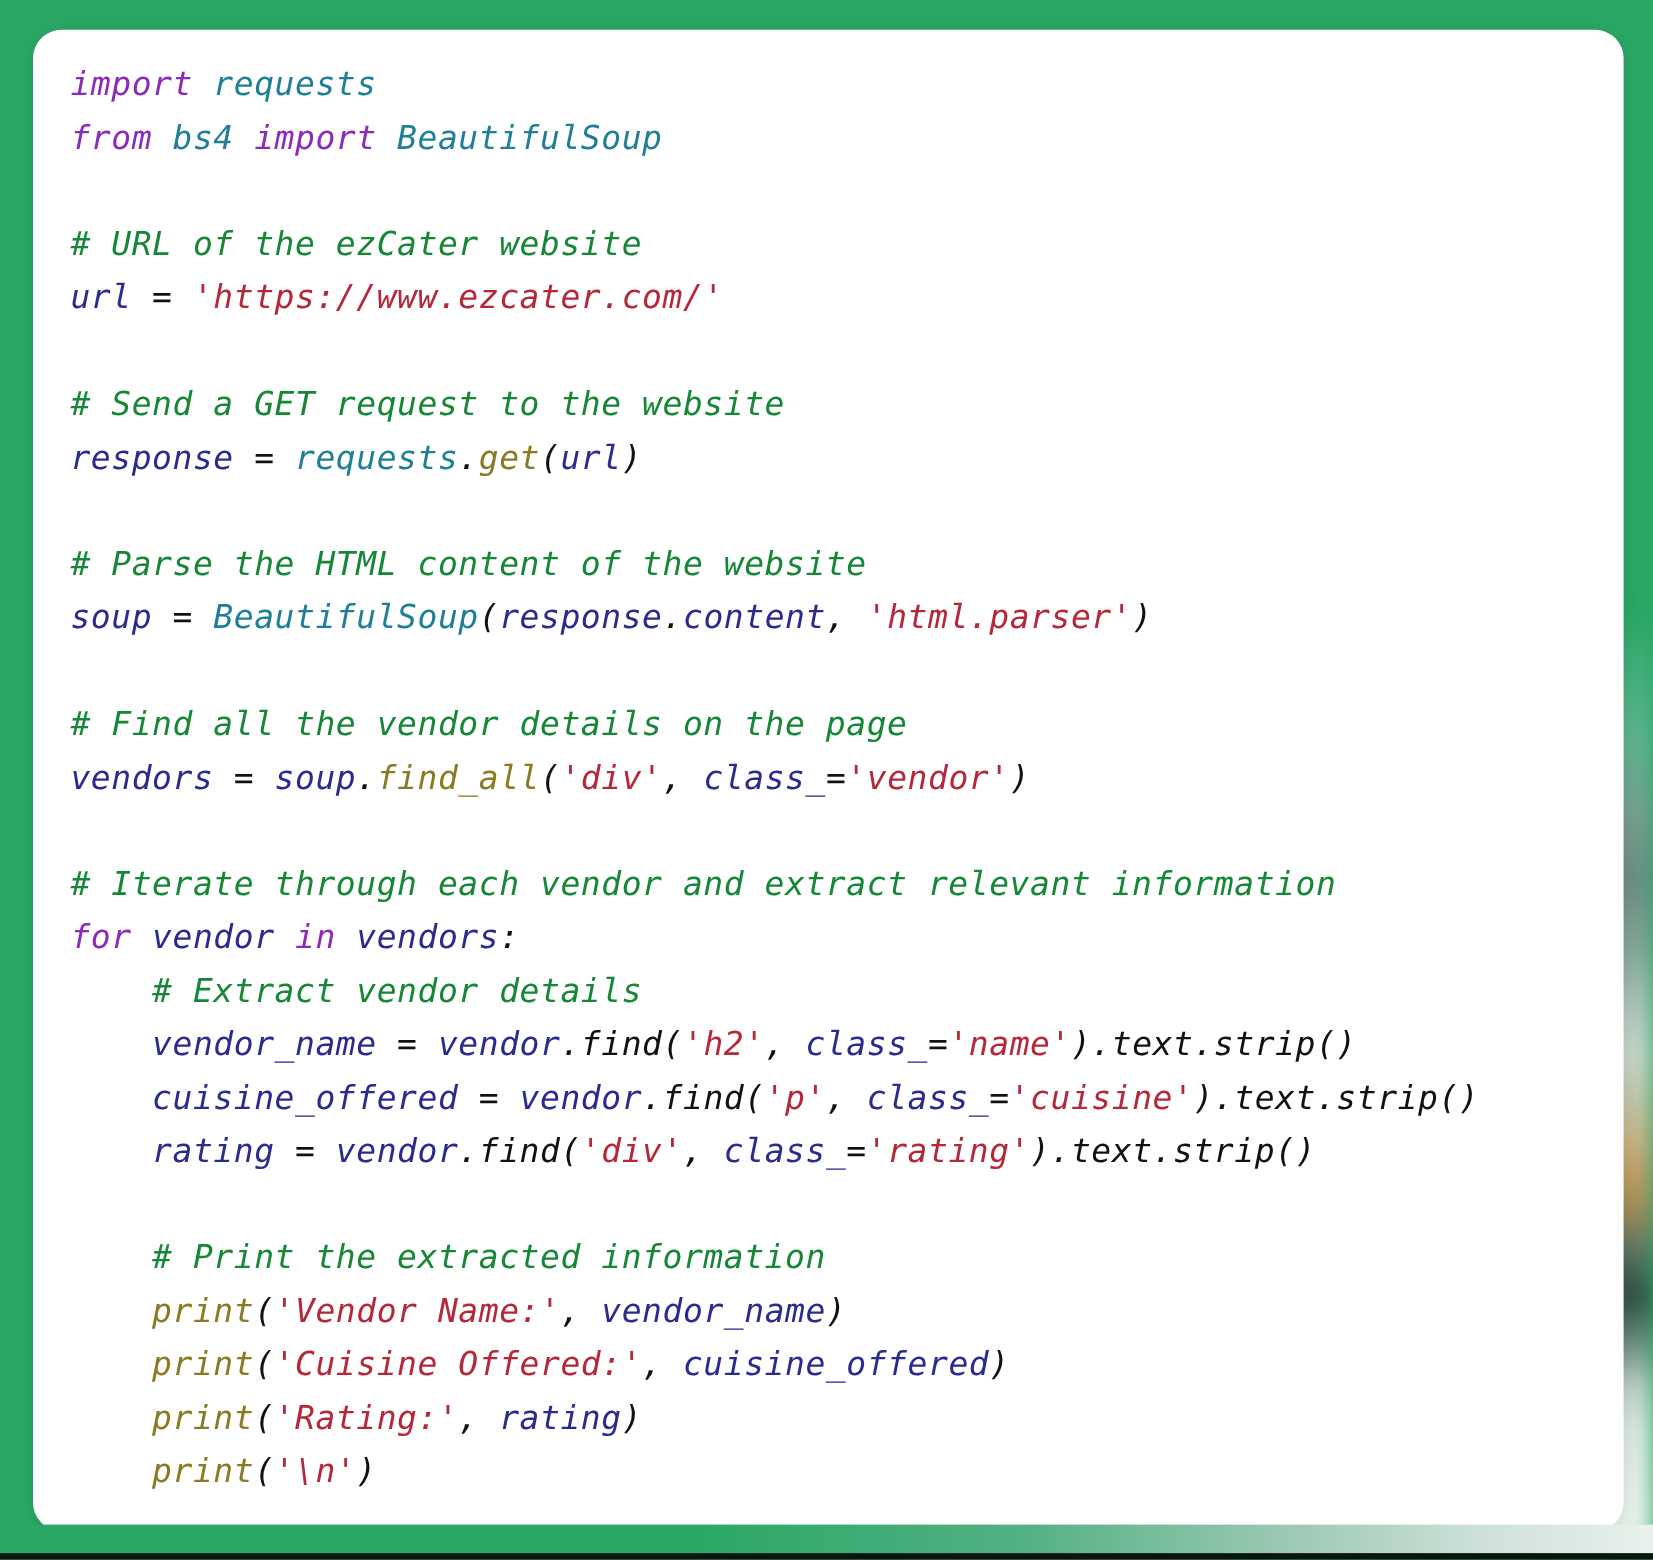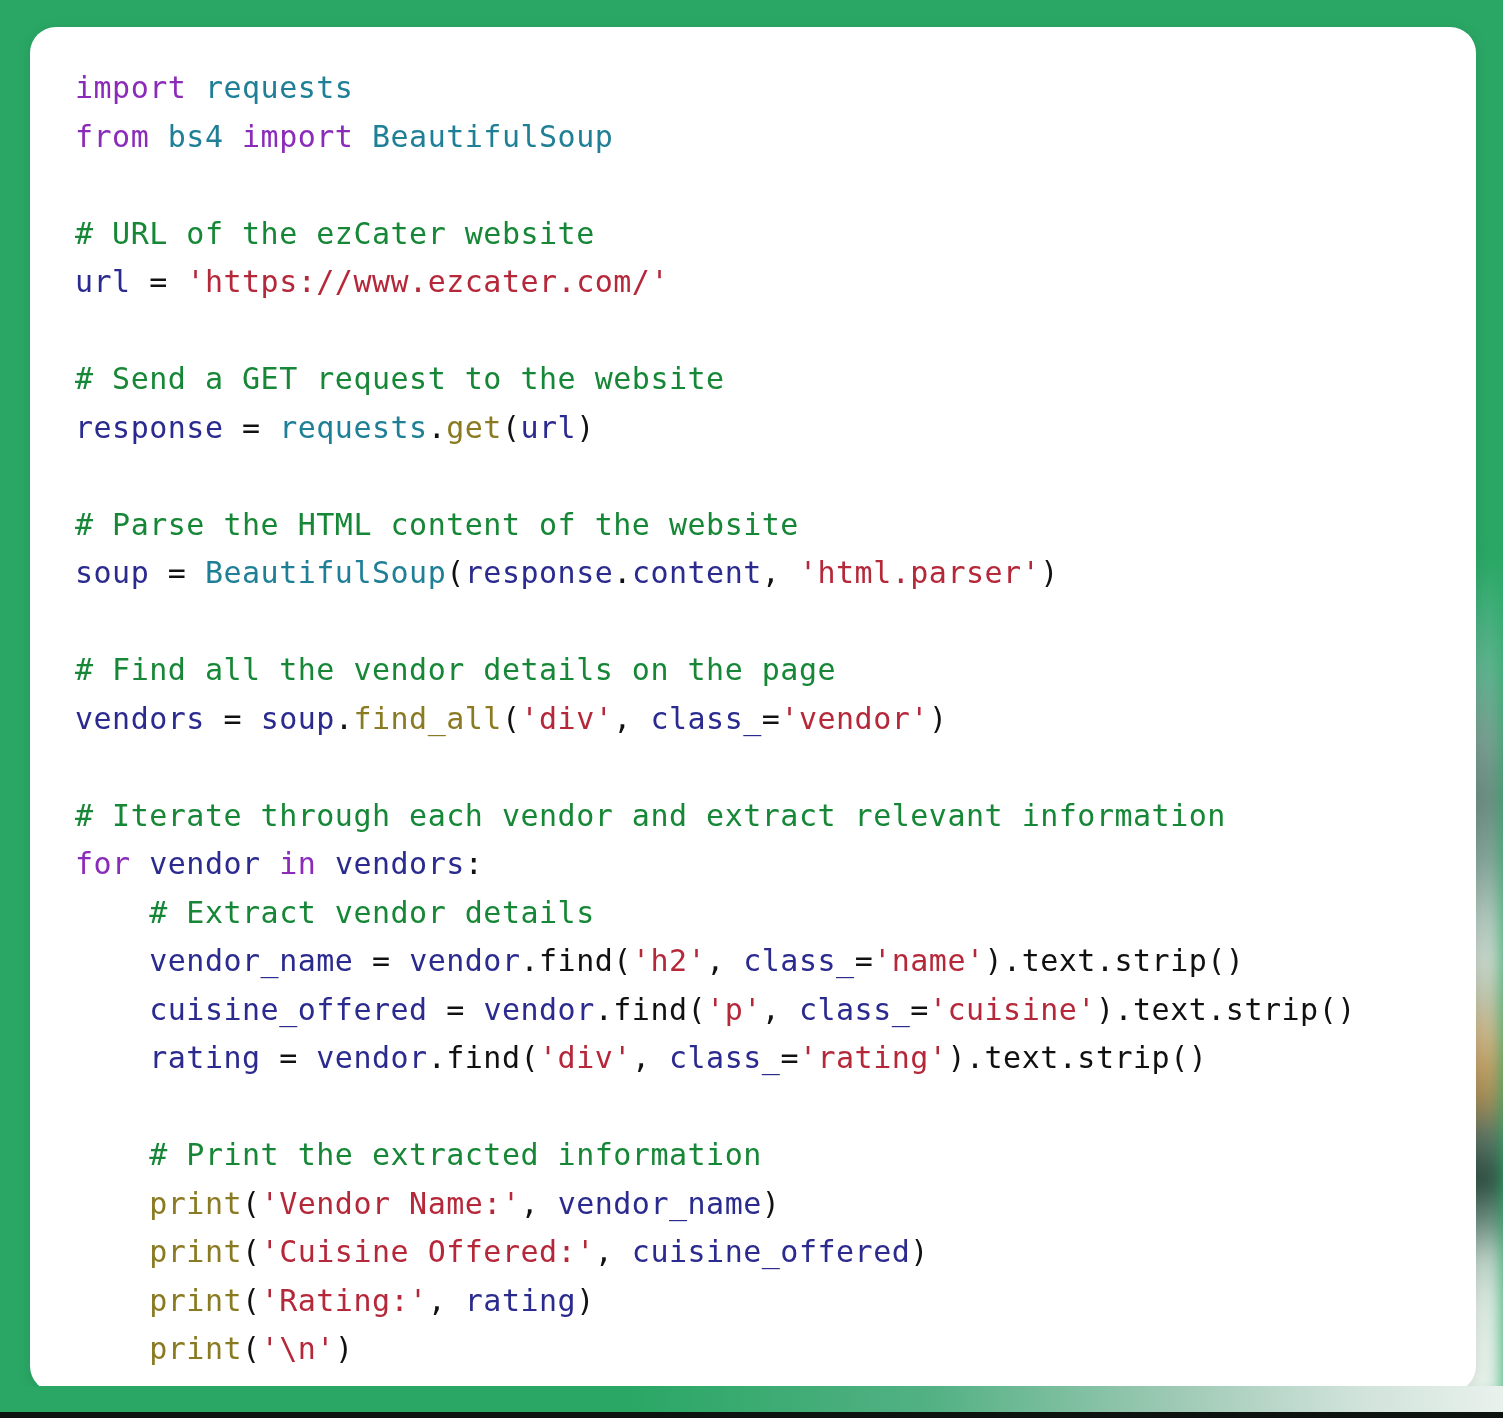--- a/index.html
+++ b/index.html
@@ -77,29 +77,30 @@
     border-radius: 26px;
     box-shadow: 0 2px 14px rgba(0,0,0,0.10);
     overflow: hidden;
     box-sizing: border-box;
   }
 
   #code-block {
     position: absolute;
     left: 34px;
     top: 26px;
-    margin: 11px;
+    margin: 0;
     padding: 0;
     font-family: "DejaVu Sans Mono", monospace;
     font-size: 30px;
     line-height: 48.5px;
     letter-spacing: 0.5px;
     white-space: pre;
     color: #111111;
     font-weight: 500;
+    font-style: italic;
   }
 
   
   .tok-kw       { color: #8b2bb9; }  
   .tok-mod      { color: #1f7f96; }  
   .tok-comment  { color: #168736; }  
   .tok-var      { color: #2b2b8f; }  
   .tok-str      { color: #b5283a; }  
   .tok-fn       { color: #8a7b22; }  
   .tok-plain    { color: #111111; }  

